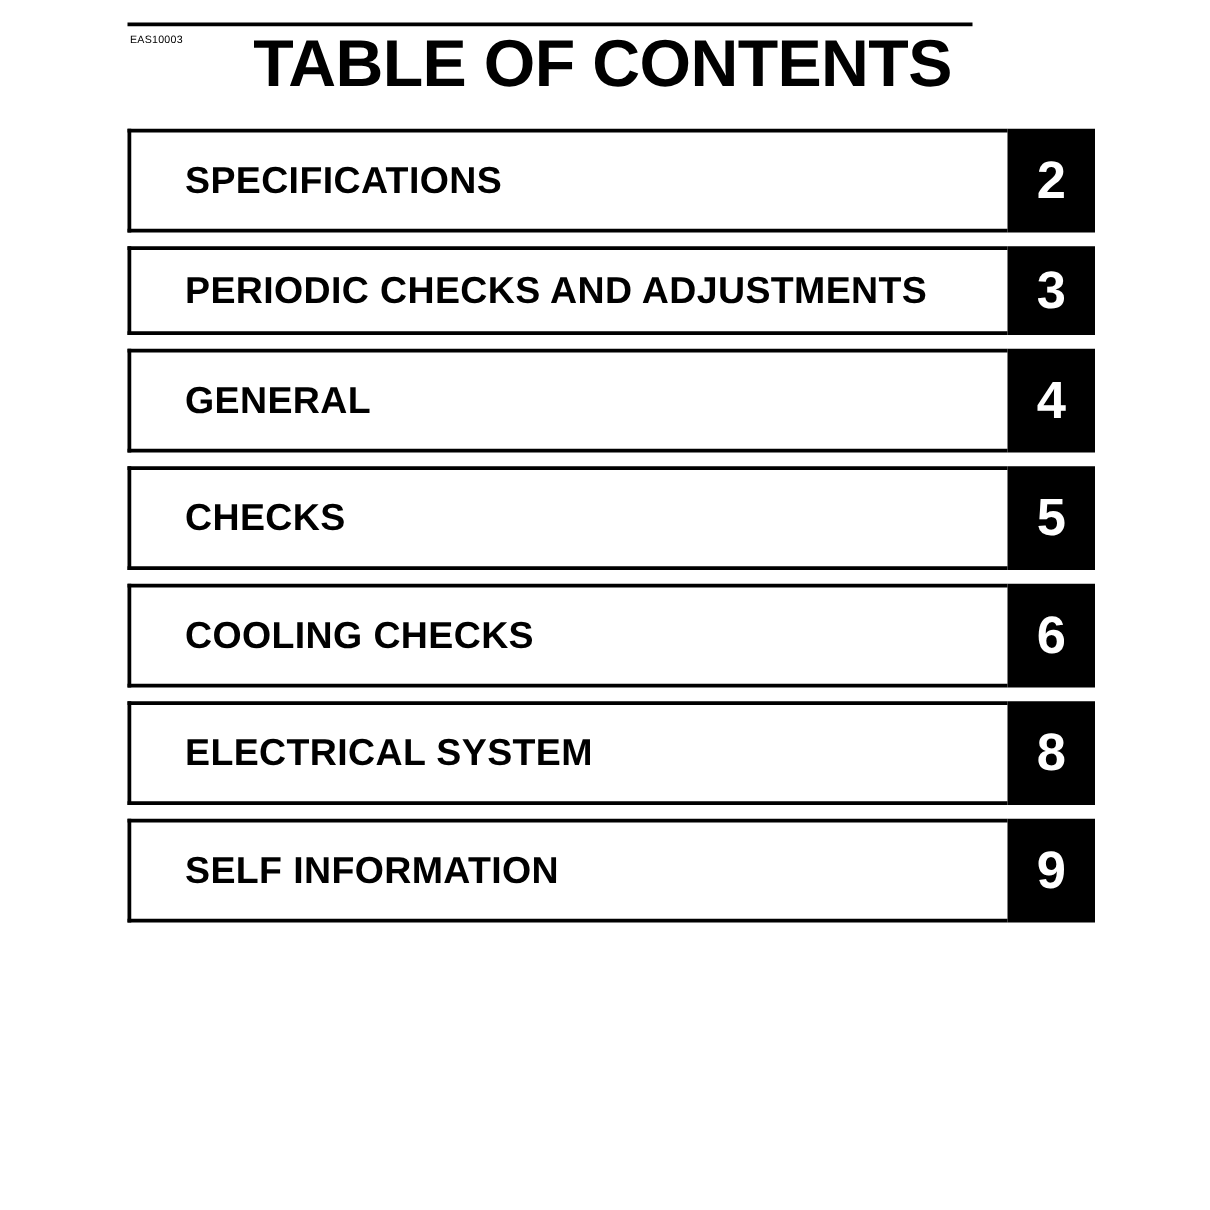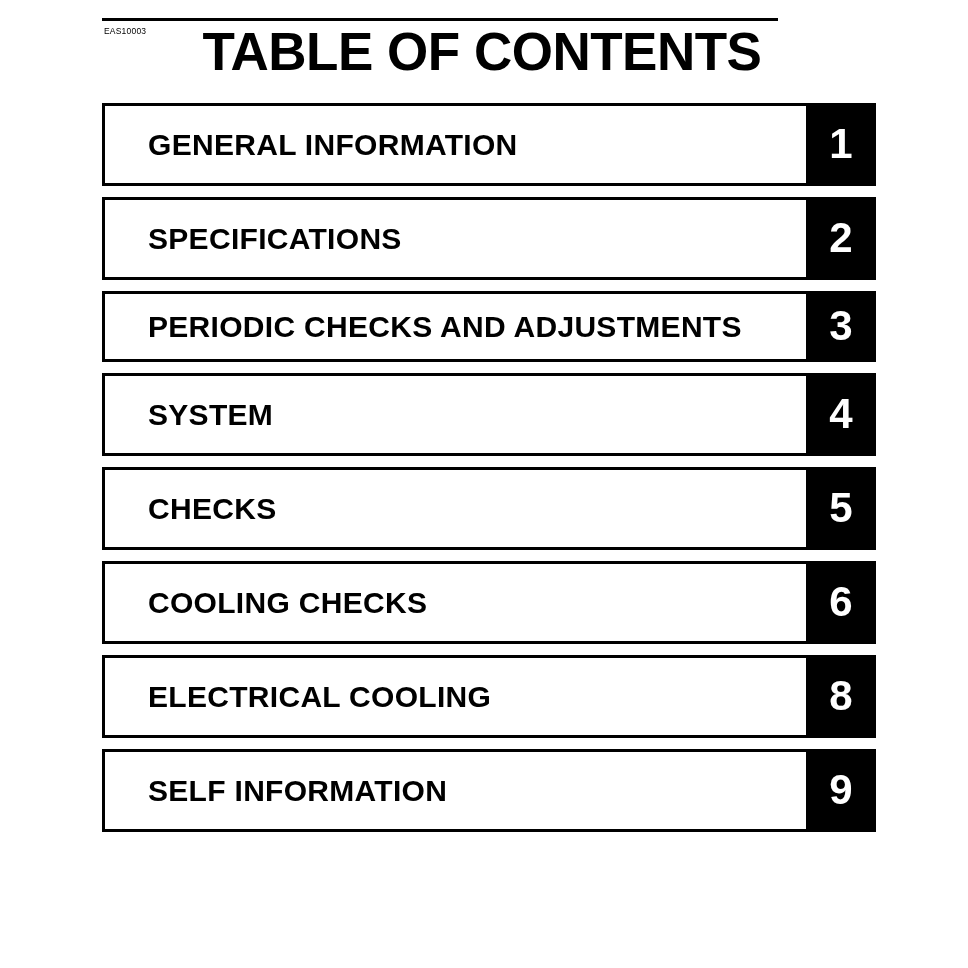--- a/index.html
+++ b/index.html
@@ -103,28 +103,20 @@
 <div class="page">
 
   <div class="top-rule"></div>
 
   <div class="doc-code">EAS10003</div>
 
   <div class="doc-title">TABLE OF CONTENTS</div>
 
   <div class="toc">
 
-    <div class="toc-row">
-      <div class="row-label">
-        <div class="row-label-text">GENERAL INFORMATION</div>
-      </div>
-      <div class="row-number">
-        <span>1</span>
-      </div>
-    </div>
 
     <div class="toc-row">
       <div class="row-label">
         <div class="row-label-text">SPECIFICATIONS</div>
       </div>
       <div class="row-number">
         <span>2</span>
       </div>
     </div>
 
@@ -132,21 +124,21 @@
       <div class="row-label">
         <div class="row-label-text">PERIODIC CHECKS AND ADJUSTMENTS</div>
       </div>
       <div class="row-number">
         <span>3</span>
       </div>
     </div>
 
     <div class="toc-row">
       <div class="row-label">
-        <div class="row-label-text">SYSTEM</div>
+        <div class="row-label-text">GENERAL</div>
       </div>
       <div class="row-number">
         <span>4</span>
       </div>
     </div>
 
     <div class="toc-row">
       <div class="row-label">
         <div class="row-label-text">CHECKS</div>
       </div>
@@ -160,21 +152,21 @@
         <div class="row-label-text">COOLING CHECKS</div>
       </div>
       <div class="row-number">
         <span>6</span>
       </div>
     </div>
 
 
     <div class="toc-row">
       <div class="row-label">
-        <div class="row-label-text">ELECTRICAL COOLING</div>
+        <div class="row-label-text">ELECTRICAL SYSTEM</div>
       </div>
       <div class="row-number">
         <span>8</span>
       </div>
     </div>
 
     <div class="toc-row">
       <div class="row-label">
         <div class="row-label-text">SELF INFORMATION</div>
       </div>

